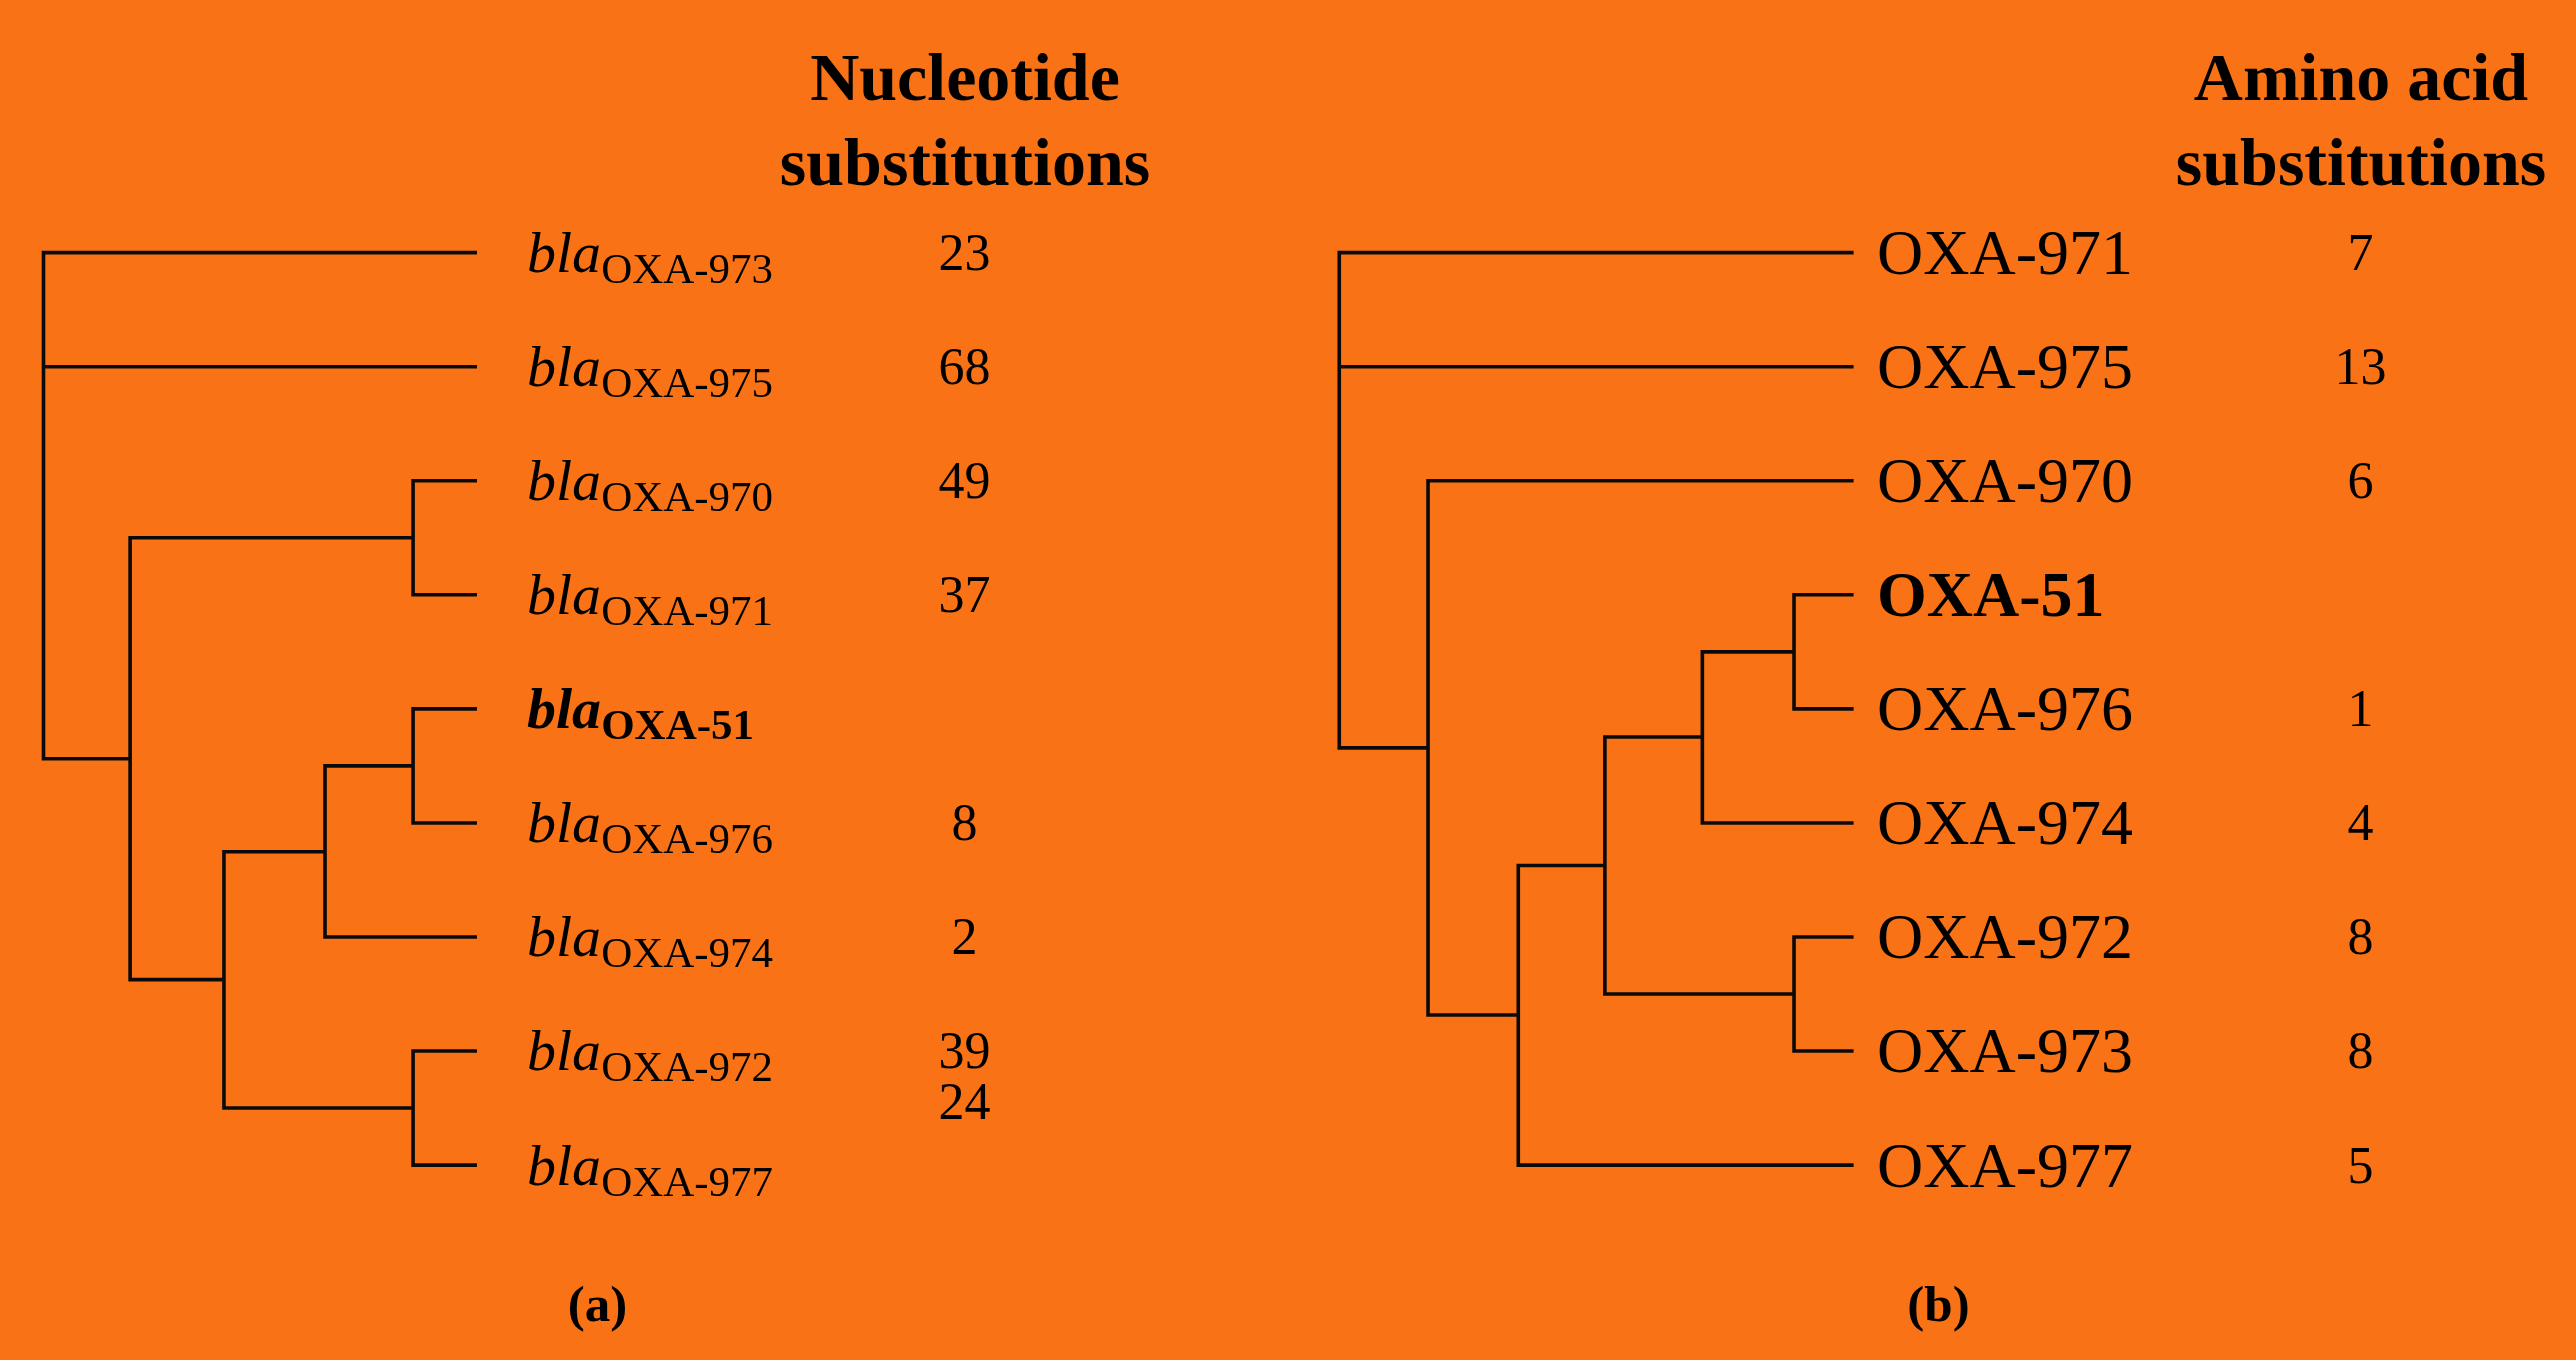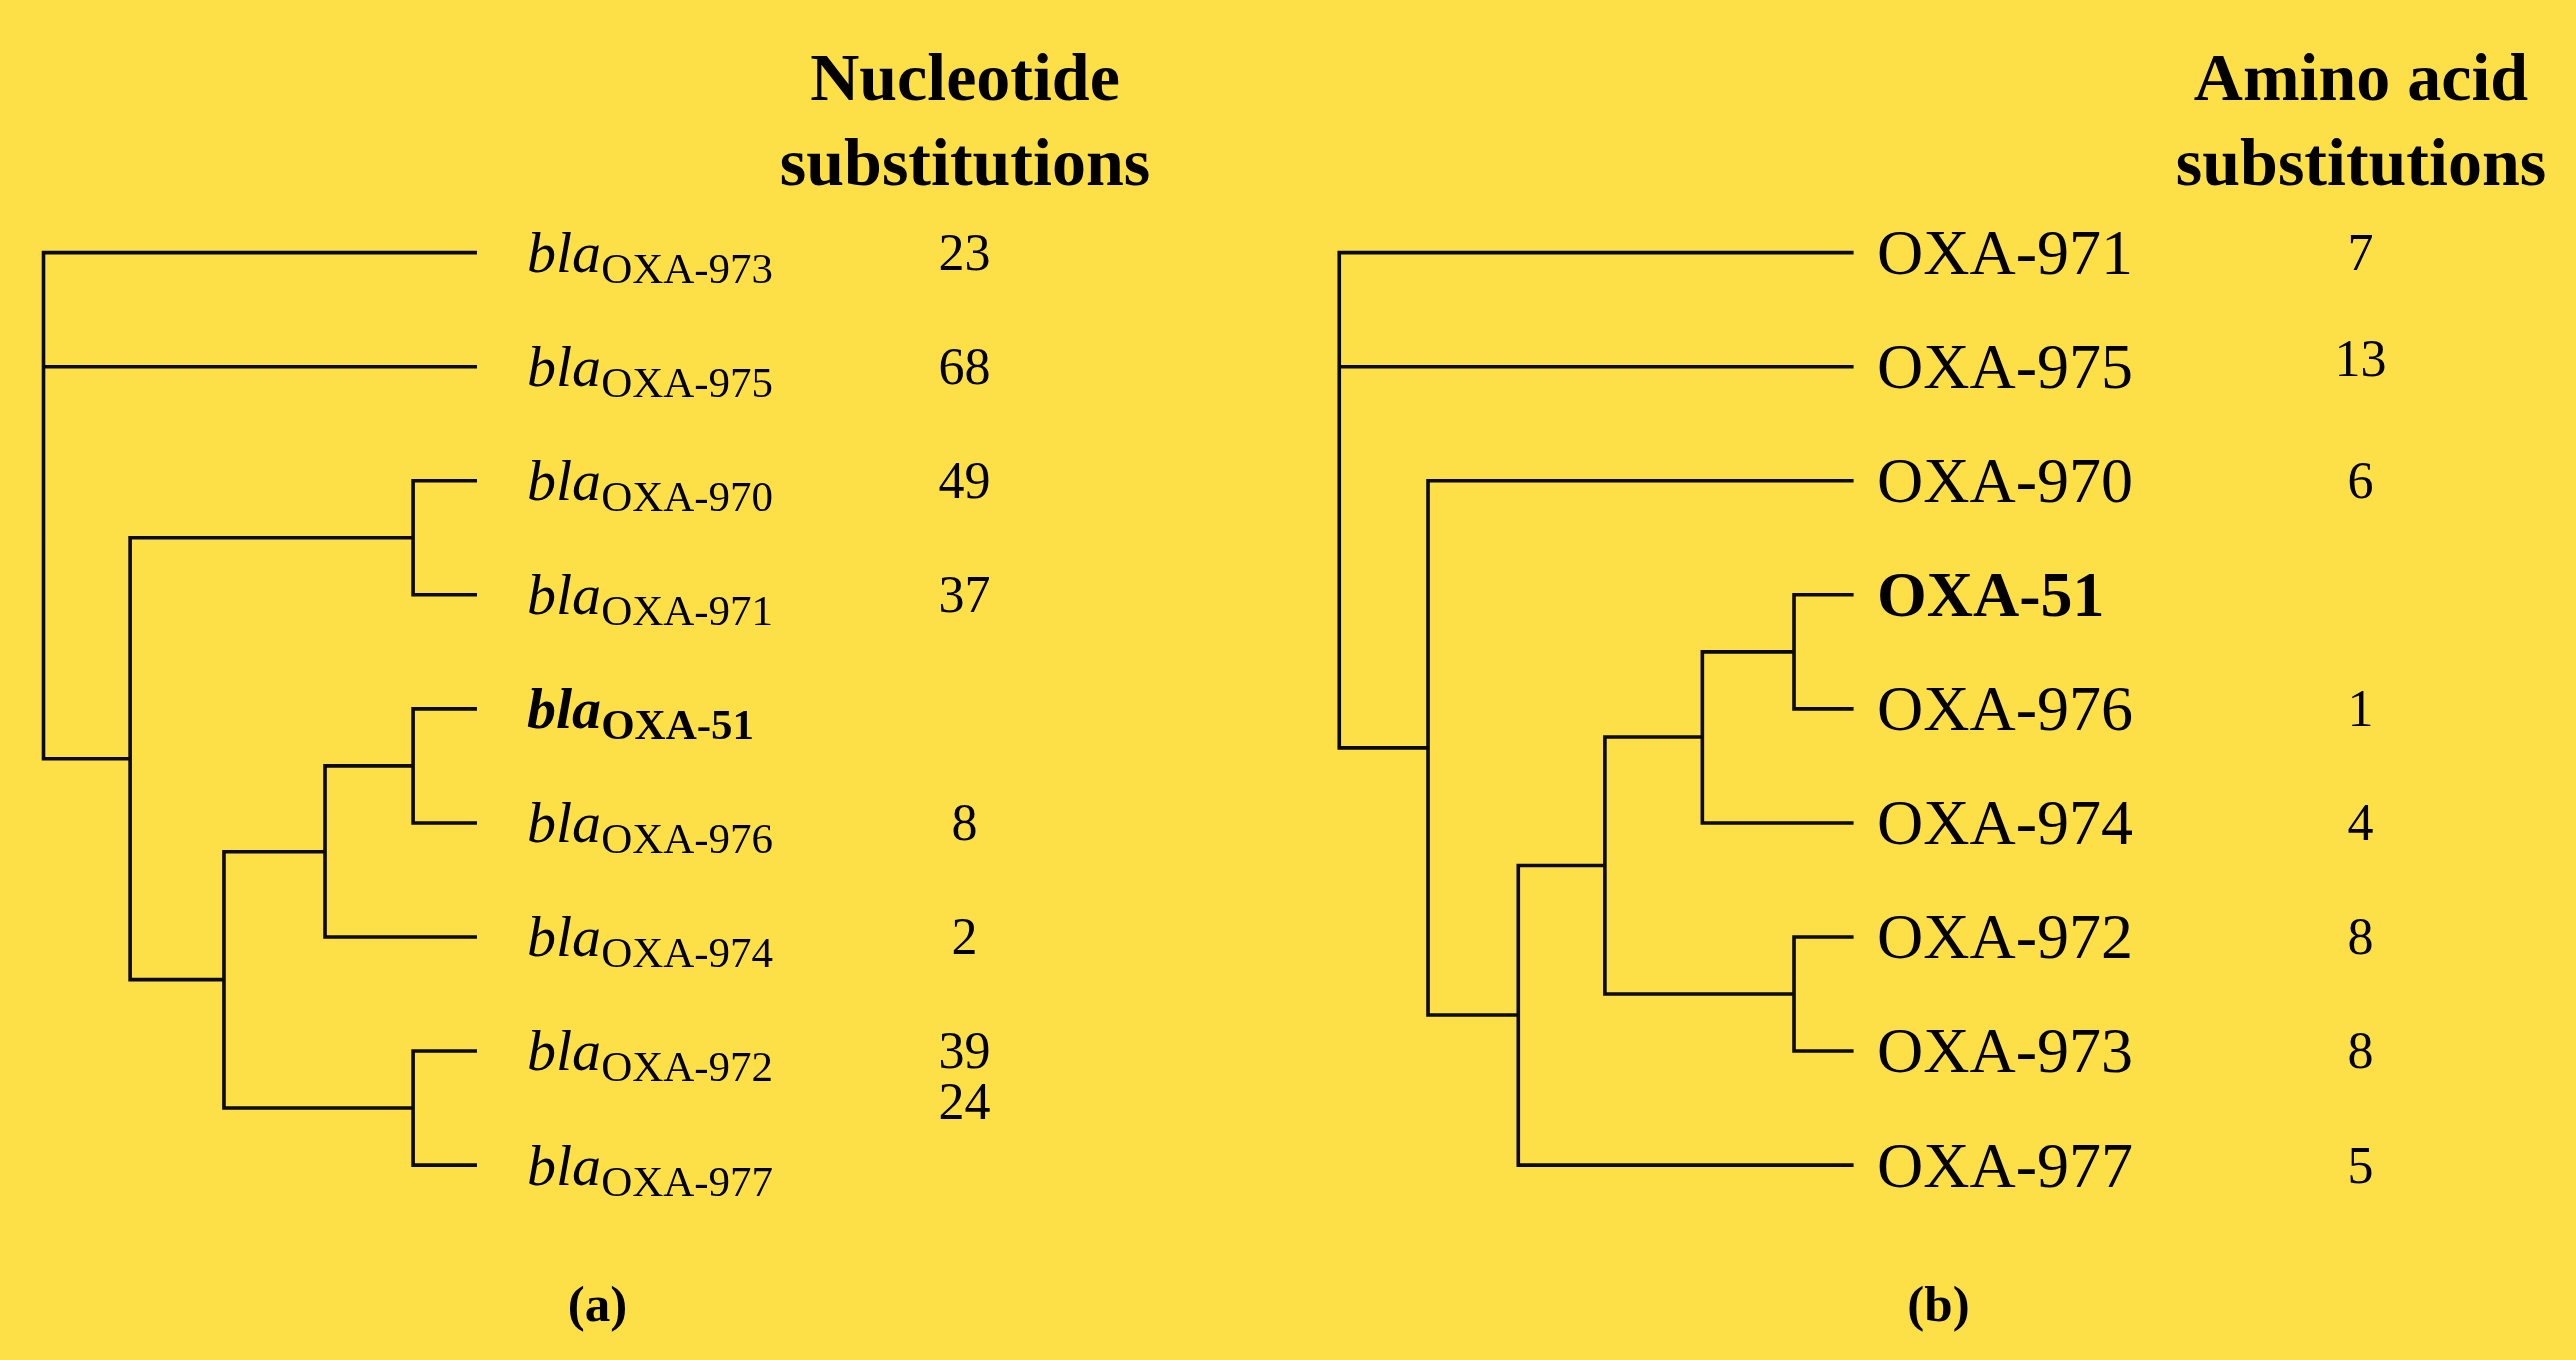--- a/index.html
+++ b/index.html
@@ -1,19 +1,19 @@
 <!DOCTYPE html>
 <html style="font-size:11.6px"><head>
 <meta charset="utf-8">
 <style>
   html, body { margin: 0; padding: 0; background: #ffffff; }
   body { width: 2576px; height: 1360px; overflow: hidden; position: relative; }
   .canvas {
     position: absolute; left: 0; top: 0; width: 2576px; height: 1360px;
-    background: #fde047; font-family: "Liberation Serif", serif; color: #000000;
+    background: #f97316; font-family: "Liberation Serif", serif; color: #000000;
   }
   svg.tree { position: absolute; left: 0; top: 0; width: 2576px; height: 1360px; }
   svg.tree path { fill: none; stroke: #0a0a0a; stroke-width: 5; stroke-linecap: square; }
 
   
   .colhead {
     position: absolute; width: 578px; text-align: center;
     font-weight: bold; font-size: 68px; line-height: 85px; top: 35px;
   }
   .colhead span { display: block; }
@@ -165,21 +165,21 @@
   <div class="blabel" style="top:327px">OXA-975</div>
   <div class="blabel" style="top:441px">OXA-970</div>
   <div class="blabel bold" style="top:555px">OXA-51</div>
   <div class="blabel" style="top:669px">OXA-976</div>
   <div class="blabel" style="top:783px">OXA-974</div>
   <div class="blabel" style="top:897px">OXA-972</div>
   <div class="blabel" style="top:1011px">OXA-973</div>
   <div class="blabel" style="top:1126px">OXA-977</div>
 
   <div class="num b" style="top:213px">7</div>
-  <div class="num b" style="top:319px">13</div>
+  <div class="num b" style="top:327px">13</div>
   <div class="num b" style="top:441px">6</div>
   <div class="num b" style="top:555px"></div>
   <div class="num b" style="top:669px">1</div>
   <div class="num b" style="top:783px">4</div>
   <div class="num b" style="top:897px">8</div>
   <div class="num b" style="top:1011px">8</div>
   <div class="num b" style="top:1126px">5</div>
 
   <div class="caption" style="left:453px">(a)</div>
   <div class="caption" style="left:1794px">(b)</div>

